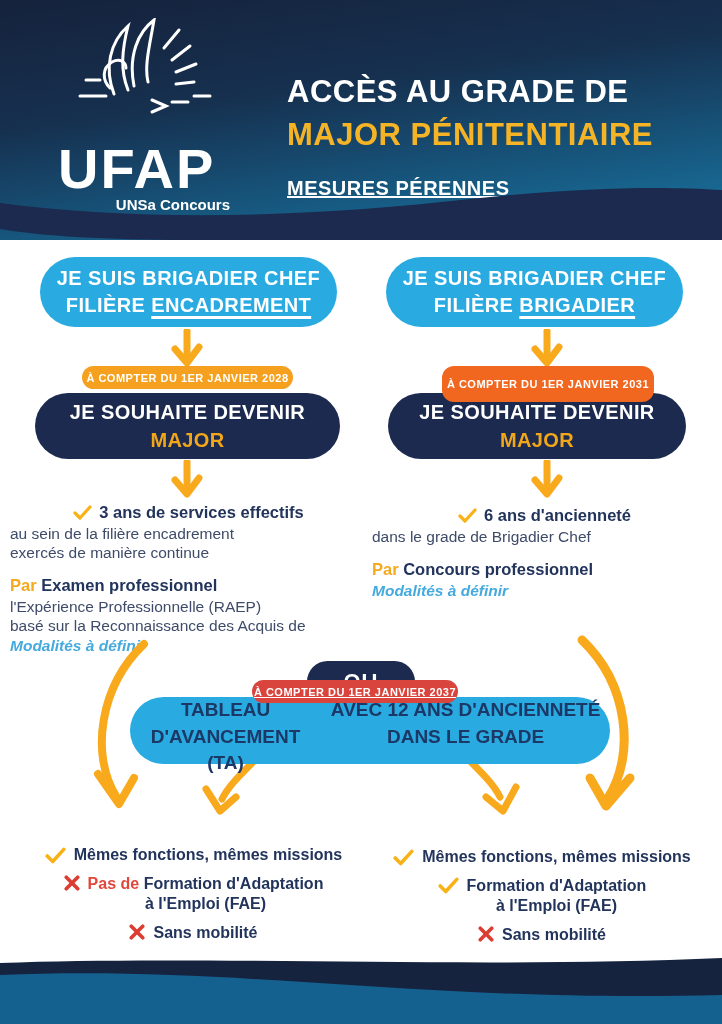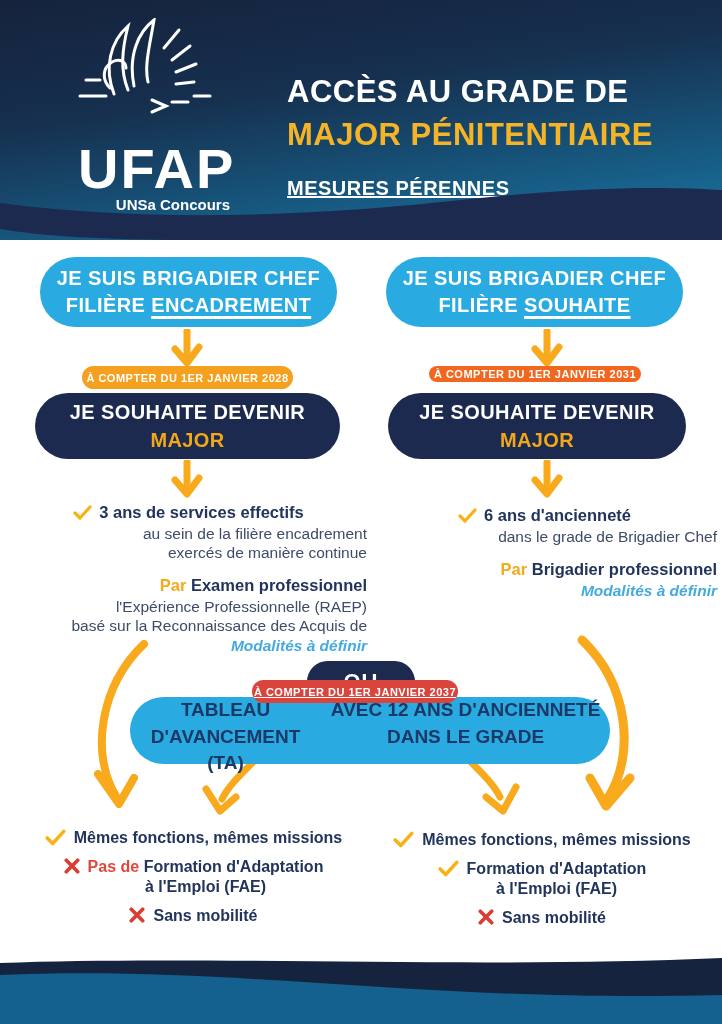--- a/index.html
+++ b/index.html
@@ -5,21 +5,21 @@
   * { margin:0; padding:0; box-sizing:border-box; }
   body { background:#ffffff; font-family:"Liberation Sans", sans-serif; }
   .poster { position:relative; width:722px; height:1024px; margin:0 auto; background:#ffffff; overflow:hidden; }
 
   
   .header { position:absolute; left:0; top:0; width:722px; height:240px;
             background:linear-gradient(172deg,#15223C 0%,#16304F 38%,#175F88 78%,#1B79A5 100%); }
   .header-wave { position:absolute; left:0; bottom:0; width:722px; height:55px; }
   .logo-block { position:absolute; left:58px; top:18px; width:185px; height:205px; color:#ffffff; }
   .logo-bird { position:absolute; left:18px; top:0; }
-  .logo-text { position:absolute; left:20px; top:118px; font-size:56px; font-weight:800; letter-spacing:2px; color:#ffffff; }
+  .logo-text { position:absolute; left:0; top:118px; font-size:56px; font-weight:800; letter-spacing:2px; color:#ffffff; }
   .logo-sub { position:absolute; left:0; top:178px; width:172px; text-align:right; font-size:15px; font-weight:700; color:#ffffff; }
   .title-block { position:absolute; left:287px; top:74px; width:420px; }
   .title-line1 { font-size:31px; font-weight:800; color:#ffffff; letter-spacing:.5px; }
   .title-line2 { font-size:31px; font-weight:800; color:#F5B326; letter-spacing:.5px; margin-top:7px; }
   .title-sub   { font-size:20px; font-weight:800; color:#ffffff; letter-spacing:.5px; margin-top:24px;text-decoration:underline; }
 
   
   .pill { position:absolute; display:flex; flex-direction:column; align-items:center; justify-content:center; text-align:center; }
   .pill-blue { background:#29ABE2; border-radius:36px; color:#ffffff; font-weight:800; font-size:20px; line-height:1.35; letter-spacing:.4px; }
   .pill-navy { background:#1B2A4E; border-radius:34px; color:#ffffff; font-weight:800; font-size:20px; line-height:1.4; letter-spacing:.4px; }
@@ -30,29 +30,29 @@
   .badge-orange { background:#F5A01E; }
   .badge-orange-deep { background:#F2671F; }
   .badge-red { background:#D9453C;text-decoration:underline; }
   .ou-pill { position:absolute; left:307px; top:634px; width:108px; height:41px; background:#1B2A4E; border-radius:21px;
              display:flex; align-items:center; justify-content:center; color:#ffffff; font-size:22px; font-weight:800; letter-spacing:1px; z-index:2;margin-top:27px; }
   .ta-pill { position:absolute; left:130px; top:697px; width:480px; height:67px; background:#29ABE2; border-radius:34px;
              display:flex; flex-direction:row; align-items:flex-start; justify-content:center; text-align:center;
              color:#1C3866; font-size:19px; font-weight:800; line-height:1.4; z-index:2; }
 
   
-  .req-block { position:absolute; text-align:right; color:#3E4B69; font-size:15.5px; font-weight:500; line-height:1.22; }
+  .req-block { position:absolute; text-align:left; color:#3E4B69; font-size:15.5px; font-weight:500; line-height:1.22; }
   .req-head { font-size:16.5px; font-weight:800; color:#22345C; display:flex; align-items:center; justify-content:center; gap:7px; margin-bottom:3px; }
   .par-line { margin-top:12px; font-size:16.5px; font-weight:800; color:#22345C; margin-bottom:3px; }
   .par-label { color:#F5A91D; }
   .note { margin-top:1px; font-style:italic; font-weight:600; color:#45AADD; }
 
   .outcomes { position:absolute; text-align:center; color:#22345C; font-size:16px; font-weight:800; line-height:1.25; }
   .o-row { display:flex; align-items:flex-start; justify-content:center; gap:8px; margin-top:9px; }
-  .o-row:first-child { margin-top:0; }
+  .o-row:first-child { margin-top:17px;align-items:flex-end; }
   .o-red { color:#E2473B; }
   .o-icon { flex:0 0 auto; margin-top:1px; }
 
   
   .arr { position:absolute; z-index:1; }
 
   
   .footer-wave { position:absolute; left:0; top:953px; width:722px; height:71px; }
 </style>
 </head>
@@ -88,34 +88,34 @@
       <path d="M0,18 C150,38 320,31 470,14 C580,2 662,1 722,5 L722,55 L185,55 C110,55 40,51 0,44 Z" fill="#1B2A4E"></path>
     </svg>
   </div>
 
   <div class="pill pill-blue" style="left:40px; top:257px; width:297px; height:70px;">
     <div>JE SUIS BRIGADIER CHEF</div>
     <div><span>FILIÈRE </span><span class="u">ENCADREMENT</span></div>
   </div>
   <div class="pill pill-blue" style="left:386px; top:257px; width:297px; height:70px;">
     <div>JE SUIS BRIGADIER CHEF</div>
-    <div><span>FILIÈRE </span><span class="u">SOUHAITE</span></div>
+    <div><span>FILIÈRE </span><span class="u">BRIGADIER</span></div>
   </div>
 
   <svg class="arr" style="left:167px; top:329px;" width="40" height="38" viewBox="0 0 40 38">
     <path d="M20,2 L20,28" stroke="#F8A91C" stroke-width="7" stroke-linecap="round" fill="none"></path>
     <path d="M8,20 L20,34 L32,18" stroke="#F8A91C" stroke-width="7" stroke-linecap="round" stroke-linejoin="round" fill="none"></path>
   </svg>
   <svg class="arr" style="left:527px; top:329px;" width="40" height="38" viewBox="0 0 40 38">
     <path d="M20,2 L20,28" stroke="#F8A91C" stroke-width="7" stroke-linecap="round" fill="none"></path>
     <path d="M8,20 L20,34 L32,18" stroke="#F8A91C" stroke-width="7" stroke-linecap="round" stroke-linejoin="round" fill="none"></path>
   </svg>
 
   <div class="badge badge-orange" style="left:82px; top:366px; width:211px; height:23px;">À COMPTER DU 1ER JANVIER 2028</div>
-  <div class="badge badge-orange-deep" style="left:429px; top:366px; width:212px; height:16px;">À COMPTER DU 1ER JANVIER 2031</div>
+  <div class="badge badge-orange-deep" style="left:442px; top:366px; width:212px; height:36px;">À COMPTER DU 1ER JANVIER 2031</div>
 
   <div class="pill pill-navy" style="left:35px; top:393px; width:305px; height:66px;">
     <div>JE SOUHAITE DEVENIR</div>
     <div class="major">MAJOR</div>
   </div>
   <div class="pill pill-navy" style="left:388px; top:393px; width:298px; height:66px;">
     <div>JE SOUHAITE DEVENIR</div>
     <div class="major">MAJOR</div>
   </div>
 
@@ -149,21 +149,21 @@
   <div class="req-block" style="left:372px; top:505px; width:345px;">
     <div class="req-head">
       <svg class="o-icon" width="19" height="16" viewBox="0 0 19 16">
           <path d="M2,8 L7,13 L17,2" stroke="#F9B215" stroke-width="3.2" stroke-linecap="round" stroke-linejoin="round" fill="none"></path>
         </svg>
       <span>6 ans d'ancienneté</span>
     </div>
     <div>dans le grade de Brigadier Chef</div>
     <div class="par-line">
       <span class="par-label">Par</span>
-      <span>Brigadier professionnel</span>
+      <span>Concours professionnel</span>
     </div>
     <div class="note">Modalités à définir</div>
   </div>
 
   <div class="ou-pill">OU</div>
   <div class="badge badge-red" style="left:252px; top:680px; width:206px; height:23px;">À COMPTER DU 1ER JANVIER 2037</div>
   <div class="ta-pill">
     <div>TABLEAU D'AVANCEMENT (TA)</div>
     <div>AVEC 12 ANS D'ANCIENNETÉ DANS LE GRADE</div>
   </div>

